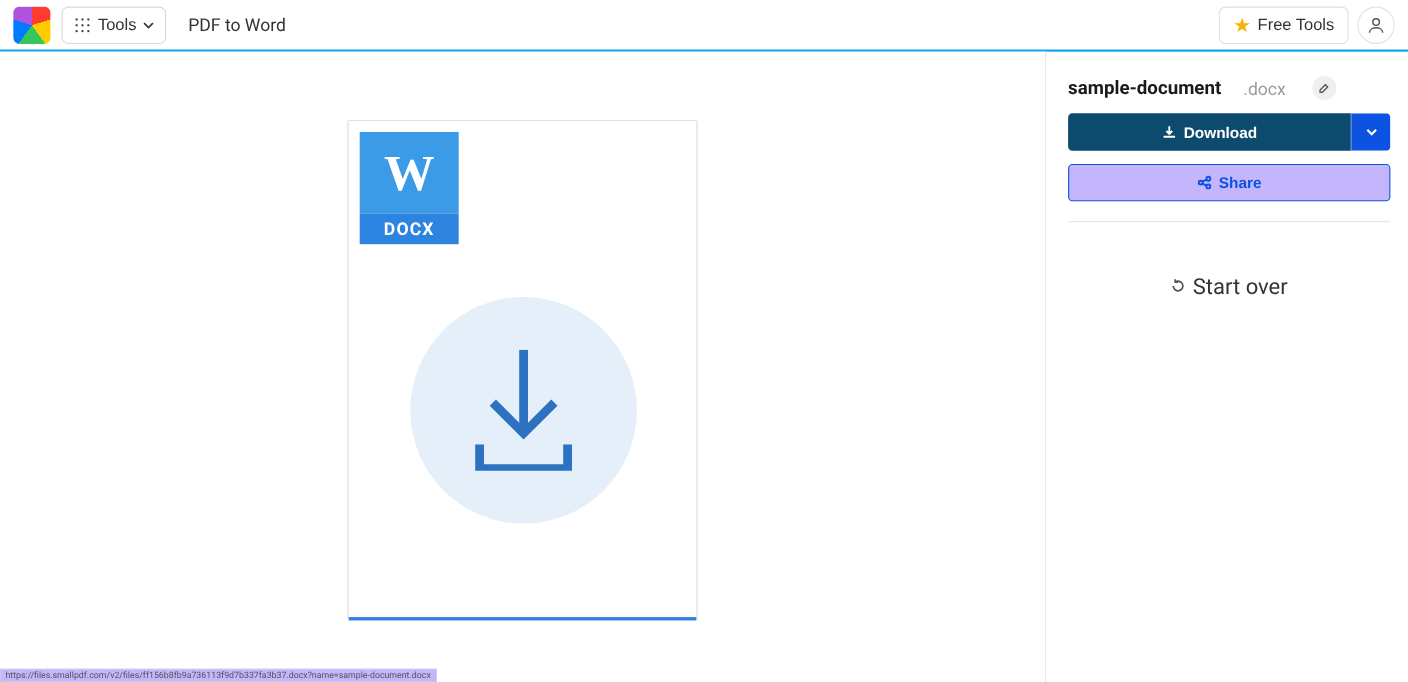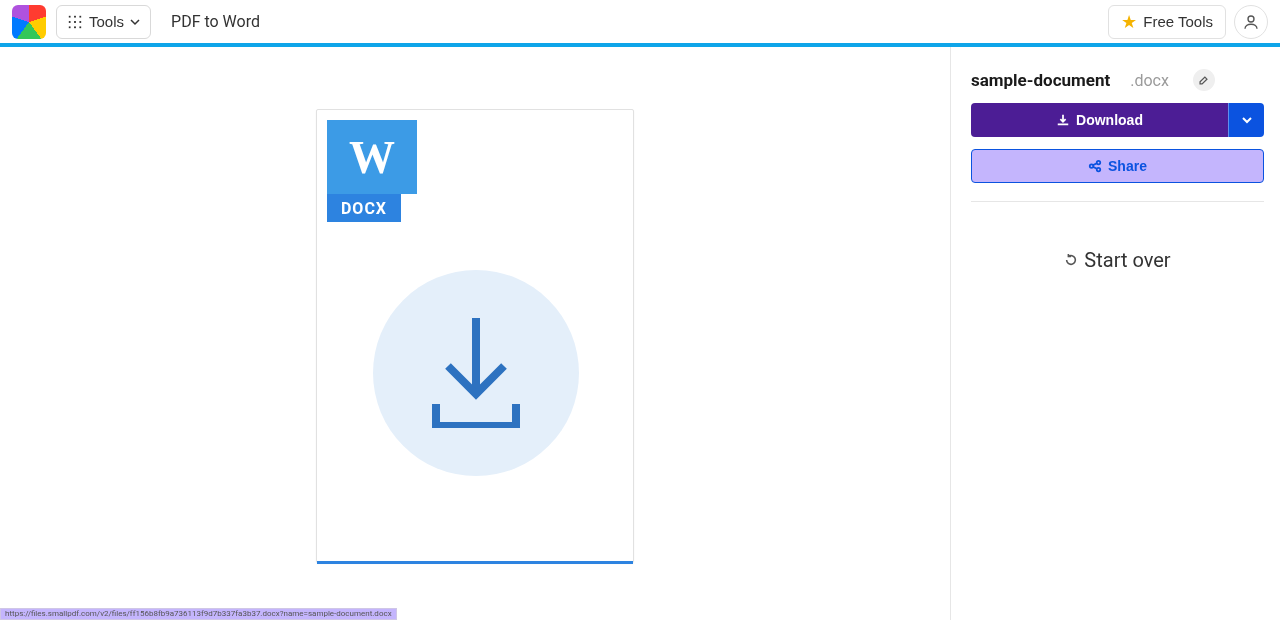--- a/index.html
+++ b/index.html
@@ -2,21 +2,21 @@
 <html><head>
 <meta charset="utf-8">
 <style>
   * { box-sizing: border-box; margin: 0; padding: 0; }
   html, body { width: 1280px; height: 620px; font-family: -apple-system, BlinkMacSystemFont, "Segoe UI", Roboto, Helvetica, Arial, sans-serif; background: #fff; color: #1a1a1a; }
   .topbar {
     height: 47px;
     display: flex;
     align-items: center;
     padding: 0 12px;
-    border-bottom: 4px solid #0ea5e9;
+    border-bottom: 2px solid #0ea5e9;
     justify-content: space-between;
   }
   .topbar-left { display: flex; align-items: center; gap: 10px; }
   .logo {
     width: 34px; height: 34px; border-radius: 6px;
     position: relative; overflow: hidden; display: block;
   }
   .logo::before {
     content: "";
     position: absolute; inset: 0;
@@ -80,21 +80,21 @@
   }
   .docx-badge {
     position: absolute; left: 10px; top: 10px; width: 90px; height: 104px;
   }
   .docx-badge .top {
     width: 90px; height: 74px; background: #3c9be6;
     display: flex; align-items: center; justify-content: center;
     color: #fff; font-weight: 700; font-size: 46px; font-family: Georgia, 'Times New Roman', serif;
   }
   .docx-badge .bot {
-    width: 74px; height: 28px; background: #2d83e0;
+    width: 90px; height: 28px; background: #2d83e0;
     display: flex; align-items: center; justify-content: center;
     color: #fff; font-weight: 700; font-size: 16px; letter-spacing: 1px;
   }
   .dl-circle {
     position: absolute; left: 56px; top: 160px; width: 206px; height: 206px;
     border-radius: 50%; background: #e4effa;
     display: flex; align-items: center; justify-content: center;
   }
   .dl-circle svg { width: 92px; height: 110px; }
   .side-panel {
@@ -105,21 +105,21 @@
   .filename-row { display: flex; align-items: center; gap: 20px; }
   .filename { font-size: 17px; font-weight: 700; color: #1a1a1a; }
   .fileext { font-size: 16px; font-weight: 400; color: #9b9b9b; }
   .edit-btn {
     width: 22px; height: 22px; border-radius: 50%; background: #efefef;
     display: flex; align-items: center; justify-content: center; cursor: pointer; margin-left: 4px;
   }
   .edit-btn svg { width: 11px; height: 11px; stroke: #555; fill: none; stroke-width: 1.8; }
   .download-row { display: flex; height: 34px; }
   .download-btn {
-    flex: 1; background: #4c1d95; color: #fff; border: none; border-radius: 4px 0 0 4px;
+    flex: 1; background: #0c4a6e; color: #fff; border: none; border-radius: 4px 0 0 4px;
     display: flex; align-items: center; justify-content: center; gap: 6px;
     font-size: 14px; font-weight: 600; cursor: pointer;
   }
   .download-more {
     width: 36px; background: #0b53e0; border: none; border-left: 1px solid rgba(255,255,255,0.35);
     border-radius: 0 4px 4px 0;
     display: flex; align-items: center; justify-content: center; cursor: pointer;
   }
   .download-more svg { width: 12px; height: 12px; stroke: #fff; fill: none; stroke-width: 2; }
   .download-btn svg { width: 14px; height: 14px; stroke: #fff; fill: none; stroke-width: 2; }

